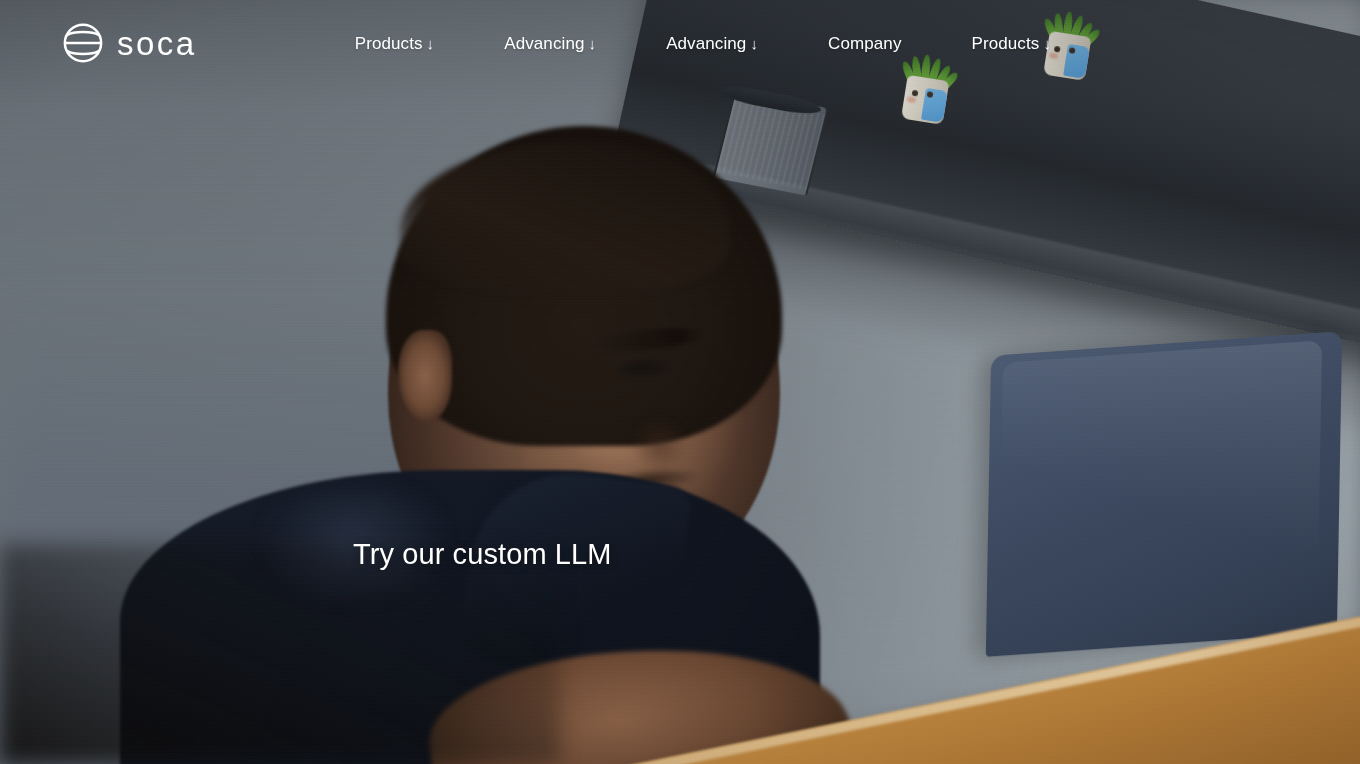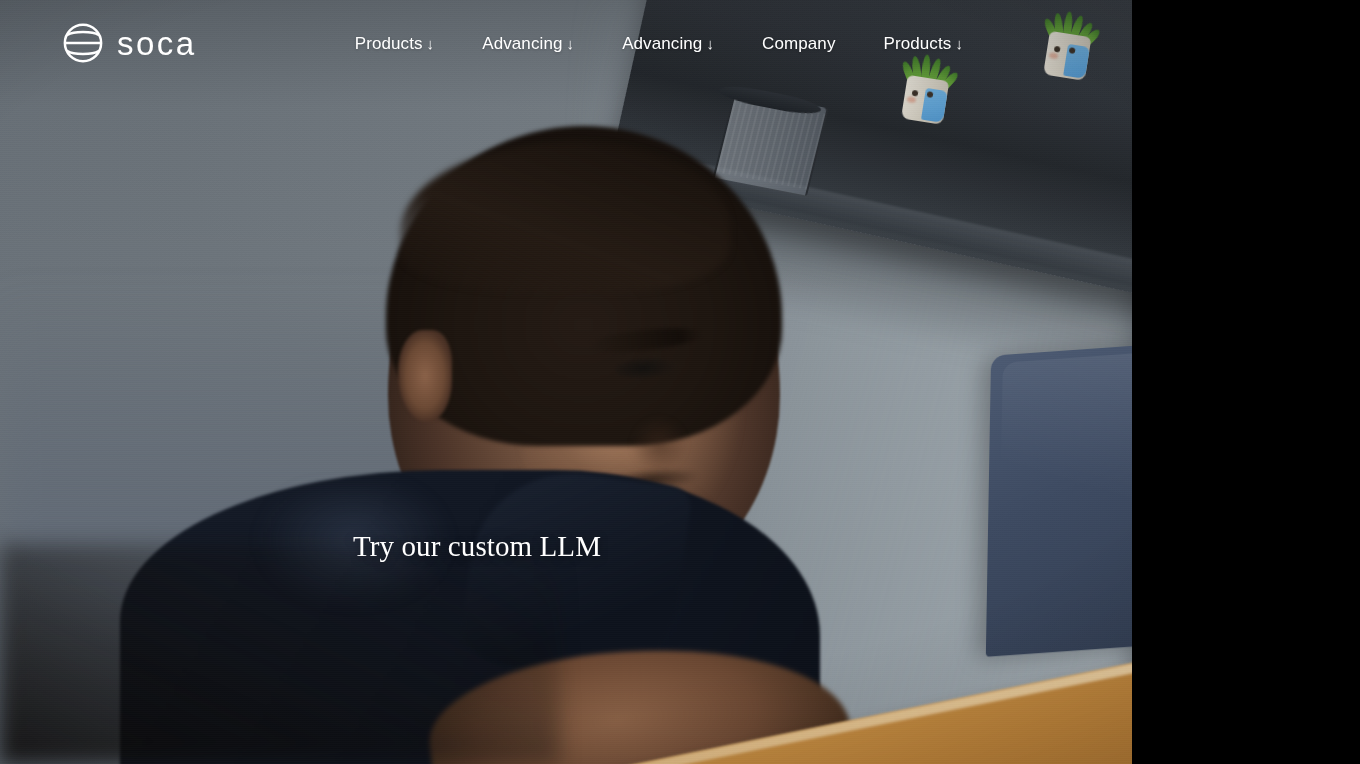--- a/index.html
+++ b/index.html
@@ -8,21 +8,21 @@
   html, body {
     width: 1360px;
     height: 764px;
     overflow: hidden;
     background: #000;
     font-family: "Liberation Sans", sans-serif;
   }
 
   .page {
     position: relative;
-    width: 1132px;
+    width: 1360px;
     height: 764px;
     overflow: hidden;
   }
 
   
   .hero-photo {
     position: absolute;
     inset: 0;
     overflow: hidden;
     background: #6f767c;
@@ -331,21 +331,21 @@
     letter-spacing: 2.5px;
     font-weight: 400;
     line-height: 1;
     text-transform: lowercase;
     font-family: "Liberation Sans", sans-serif;
   }
 
   .nav-links {
     display: flex;
     align-items: flex-end;
-    gap: 48px;
+    gap: 70px;
     margin-left: 158px;
   }
   .nav-link {
     display: inline-flex;
     align-items: center;
     gap: 4px;
     color: #ffffff;
     font-size: 17px;
     letter-spacing: .1px;
     line-height: 1;
@@ -403,22 +403,22 @@
     font-weight: 700;
     font-size: 68px;
     line-height: 1.06;
     color: #ffffff;
     letter-spacing: -0.2px;
     text-shadow: 0 2px 14px rgba(0,0,0,0.35);
     margin: 0;
   }
   .hero-title .line { display: block; }
   .hero-sub {
-    margin-top: 32px;
-    font-family: Liberation Serif, serif;
+    margin-top: 40px;
+    font-family: Liberation Sans, sans-serif;
     font-size: 29px;
     font-weight: 400;
     color: #ffffff;
     letter-spacing: .1px;
     line-height: 1.2;
     text-shadow: 0 2px 10px rgba(0,0,0,0.40);
     cursor: pointer;
   }
 </style>
 </head>

